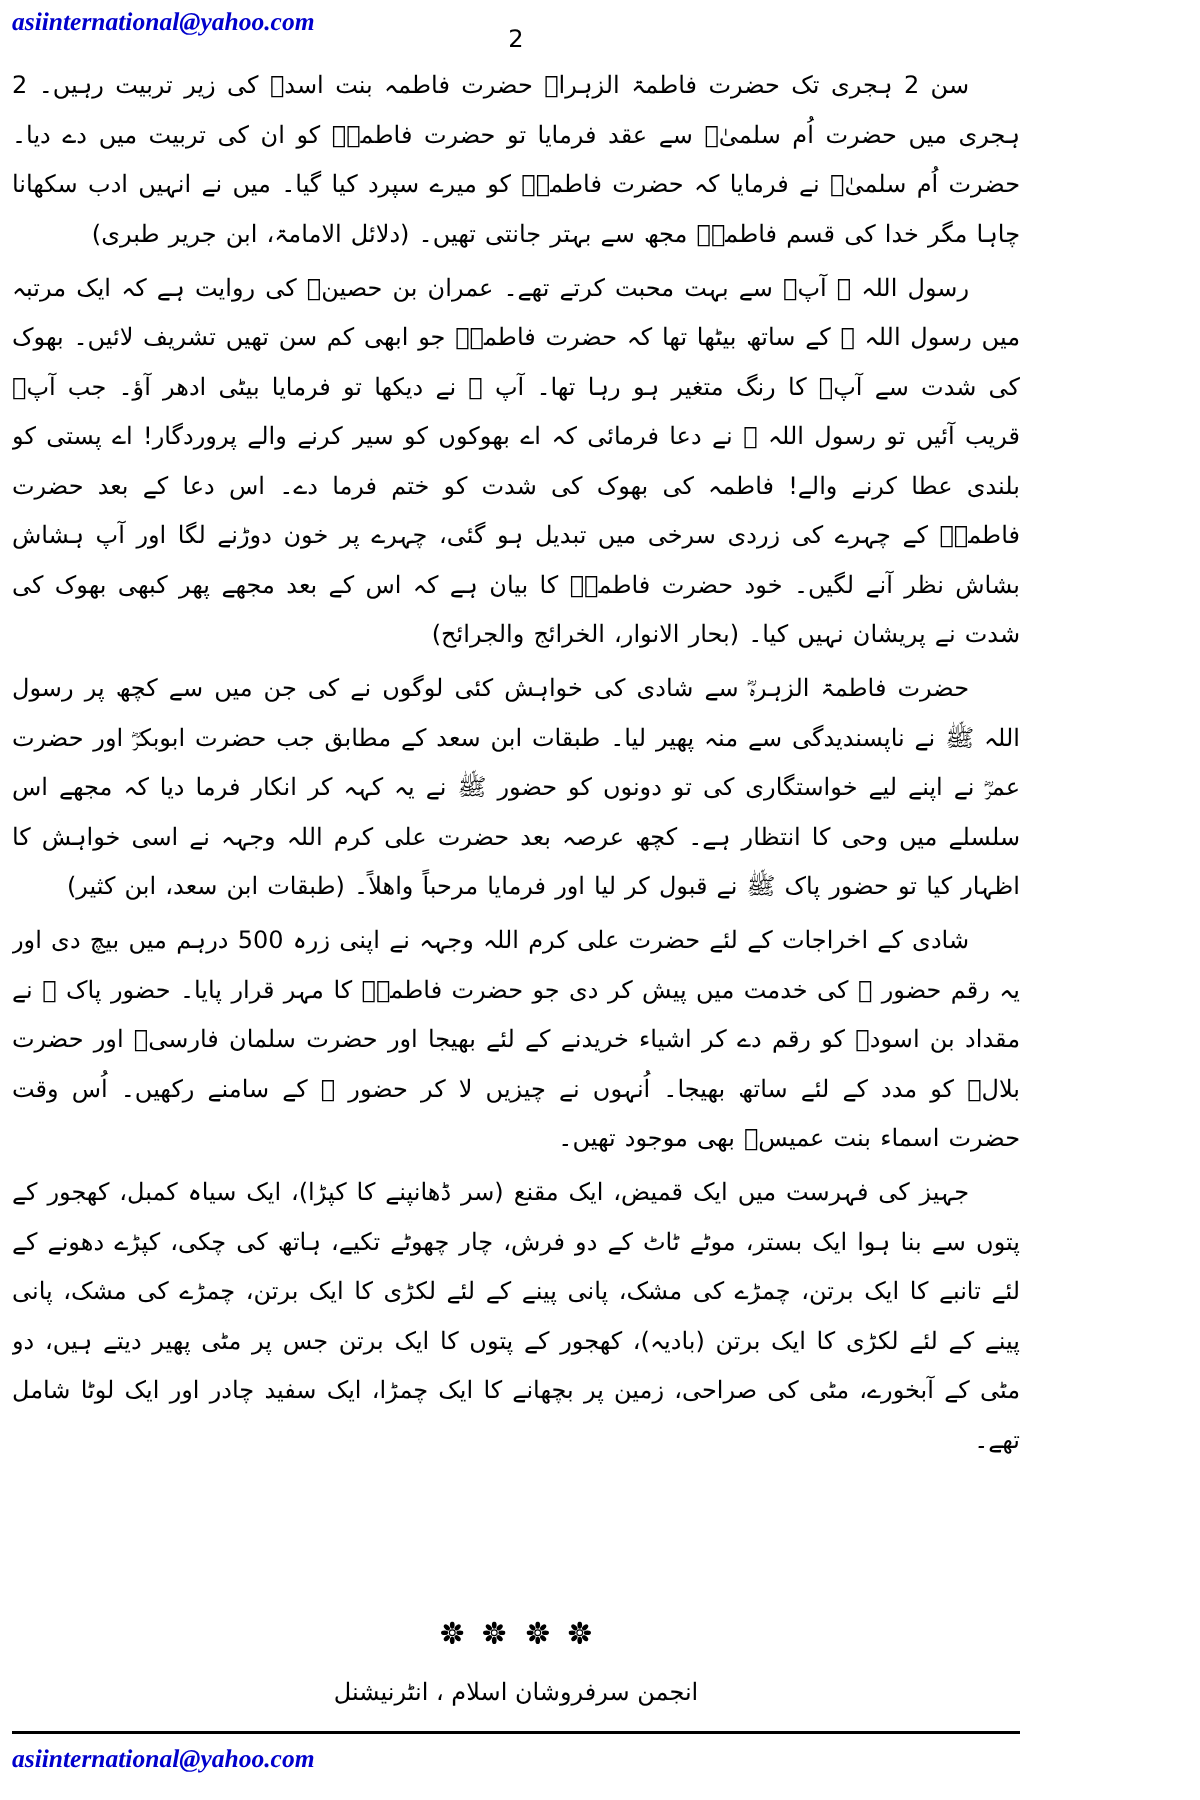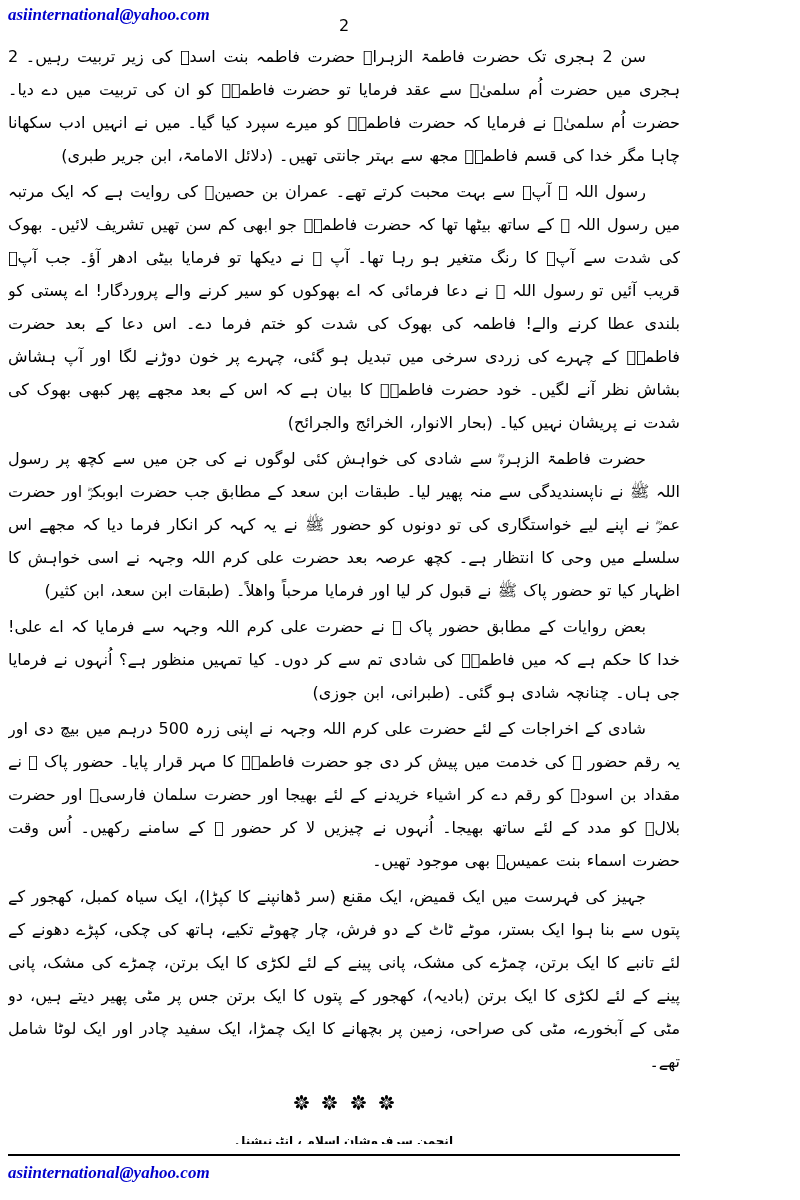--- a/index.html
+++ b/index.html
@@ -27,38 +27,39 @@
   }
   
   .body-text{
     position:absolute;top:40px;left:8px;right:8px;bottom:56px;
     display:flex;flex-direction:column;
     direction:rtl;
     text-align:justify;
     font-size:16px;
     line-height:33px;
     overflow:hidden;
+    justify-content:flex-end;
   }
   .body-text p{
     margin:0 0 3px 0;
     text-indent:34px;
     word-spacing:1px;
   }
   
   .ornaments{
     margin-top:auto;
     text-align:center;
     direction:ltr;
     padding-top:6px;
   }
   .ornaments .flo{display:inline-block;margin:0 4px;vertical-align:middle;}
   .org-line{
     text-align:center;
-    font-weight:bold;
-    font-size:12px;
+    font-weight:normal;
+    font-size:16px;
     direction:rtl;
     margin-top:4px;
     letter-spacing:0.5px;
   }
   
   .footer{
     position:absolute;left:8px;right:8px;top:1154px;
     border-top:2px solid #000;
     display:flex;
     justify-content:space-between;
@@ -79,21 +80,20 @@
 <div class="page">
 
   <a class="header-email" href="#">asiinternational@yahoo.com</a>
 
   <div class="page-number">2</div>
 
   <div class="body-text">
     <p>سن 2 ہجری تک حضرت فاطمۃ الزہراؓ حضرت فاطمہ بنت اسدؓ کی زیر تربیت رہیں۔ 2 ہجری میں حضرت اُم سلمیٰؓ سے عقد فرمایا تو حضرت فاطمہؓ کو ان کی تربیت میں دے دیا۔ حضرت اُم سلمیٰؓ نے فرمایا کہ حضرت فاطمہؓ کو میرے سپرد کیا گیا۔ میں نے انہیں ادب سکھانا چاہا مگر خدا کی قسم فاطمہؓ مجھ سے بہتر جانتی تھیں۔ (دلائل الامامۃ، ابن جریر طبری)</p>
     <p>رسول اللہ ﷺ آپؓ سے بہت محبت کرتے تھے۔ عمران بن حصینؓ کی روایت ہے کہ ایک مرتبہ میں رسول اللہ ﷺ کے ساتھ بیٹھا تھا کہ حضرت فاطمہؓ جو ابھی کم سن تھیں تشریف لائیں۔ بھوک کی شدت سے آپؓ کا رنگ متغیر ہو رہا تھا۔ آپ ﷺ نے دیکھا تو فرمایا بیٹی ادھر آؤ۔ جب آپؓ قریب آئیں تو رسول اللہ ﷺ نے دعا فرمائی کہ اے بھوکوں کو سیر کرنے والے پروردگار! اے پستی کو بلندی عطا کرنے والے! فاطمہ کی بھوک کی شدت کو ختم فرما دے۔ اس دعا کے بعد حضرت فاطمہؓ کے چہرے کی زردی سرخی میں تبدیل ہو گئی، چہرے پر خون دوڑنے لگا اور آپ ہشاش بشاش نظر آنے لگیں۔ خود حضرت فاطمہؓ کا بیان ہے کہ اس کے بعد مجھے پھر کبھی بھوک کی شدت نے پریشان نہیں کیا۔ (بحار الانوار، الخرائج والجرائح)</p>
     <p>حضرت فاطمۃ الزہرہؓ سے شادی کی خواہش کئی لوگوں نے کی جن میں سے کچھ پر رسول اللہ ﷺ نے ناپسندیدگی سے منہ پھیر لیا۔ طبقات ابن سعد کے مطابق جب حضرت ابوبکرؓ اور حضرت عمرؓ نے اپنے لیے خواستگاری کی تو دونوں کو حضور ﷺ نے یہ کہہ کر انکار فرما دیا کہ مجھے اس سلسلے میں وحی کا انتظار ہے۔ کچھ عرصہ بعد حضرت علی کرم اللہ وجہہ نے اسی خواہش کا اظہار کیا تو حضور پاک ﷺ نے قبول کر لیا اور فرمایا مرحباً واھلاً۔ (طبقات ابن سعد، ابن کثیر)</p>
-    <p>بعض روایات کے مطابق حضور پاک ﷺ نے حضرت علی کرم اللہ وجہہ سے فرمایا کہ اے علی! خدا کا حکم ہے کہ میں فاطمہؓ کی شادی تم سے کر دوں۔ کیا تمہیں منظور ہے؟ اُنہوں نے فرمایا جی ہاں۔ چنانچہ شادی ہو گئی۔ (طبرانی، ابن جوزی)</p>
     <p>شادی کے اخراجات کے لئے حضرت علی کرم اللہ وجہہ نے اپنی زرہ 500 درہم میں بیچ دی اور یہ رقم حضور ﷺ کی خدمت میں پیش کر دی جو حضرت فاطمہؓ کا مہر قرار پایا۔ حضور پاک ﷺ نے مقداد بن اسودؓ کو رقم دے کر اشیاء خریدنے کے لئے بھیجا اور حضرت سلمان فارسیؓ اور حضرت بلالؓ کو مدد کے لئے ساتھ بھیجا۔ اُنہوں نے چیزیں لا کر حضور ﷺ کے سامنے رکھیں۔ اُس وقت حضرت اسماء بنت عمیسؓ بھی موجود تھیں۔</p>
     <p>جہیز کی فہرست میں ایک قمیض، ایک مقنع (سر ڈھانپنے کا کپڑا)، ایک سیاہ کمبل، کھجور کے پتوں سے بنا ہوا ایک بستر، موٹے ٹاٹ کے دو فرش، چار چھوٹے تکیے، ہاتھ کی چکی، کپڑے دھونے کے لئے تانبے کا ایک برتن، چمڑے کی مشک، پانی پینے کے لئے لکڑی کا ایک برتن، چمڑے کی مشک، پانی پینے کے لئے لکڑی کا ایک برتن (بادیہ)، کھجور کے پتوں کا ایک برتن جس پر مٹی پھیر دیتے ہیں، دو مٹی کے آبخورے، مٹی کی صراحی، زمین پر بچھانے کا ایک چمڑا، ایک سفید چادر اور ایک لوٹا شامل تھے۔</p>
 
     <div class="ornaments">
       <span class="flo">
         <svg width="15" height="15" viewBox="0 0 20 20">
             <g fill="#000">
               <ellipse cx="10" cy="3.2" rx="2.1" ry="3.2"></ellipse>
               <ellipse cx="10" cy="16.8" rx="2.1" ry="3.2"></ellipse>
               <ellipse cx="3.2" cy="10" rx="3.2" ry="2.1"></ellipse>

